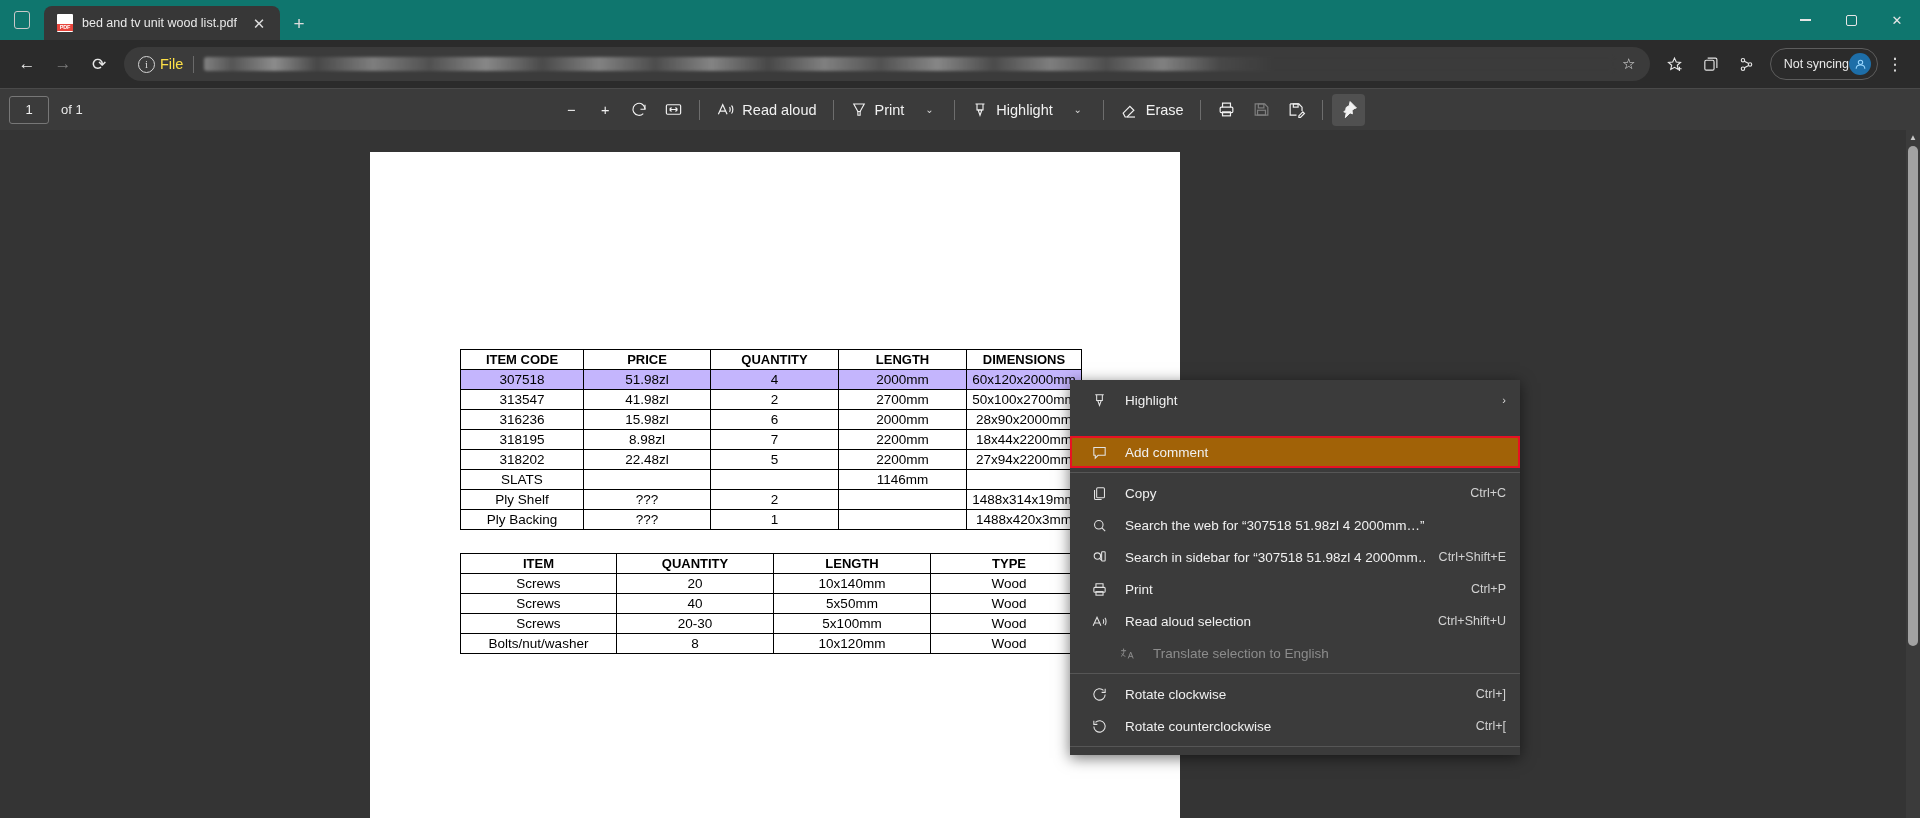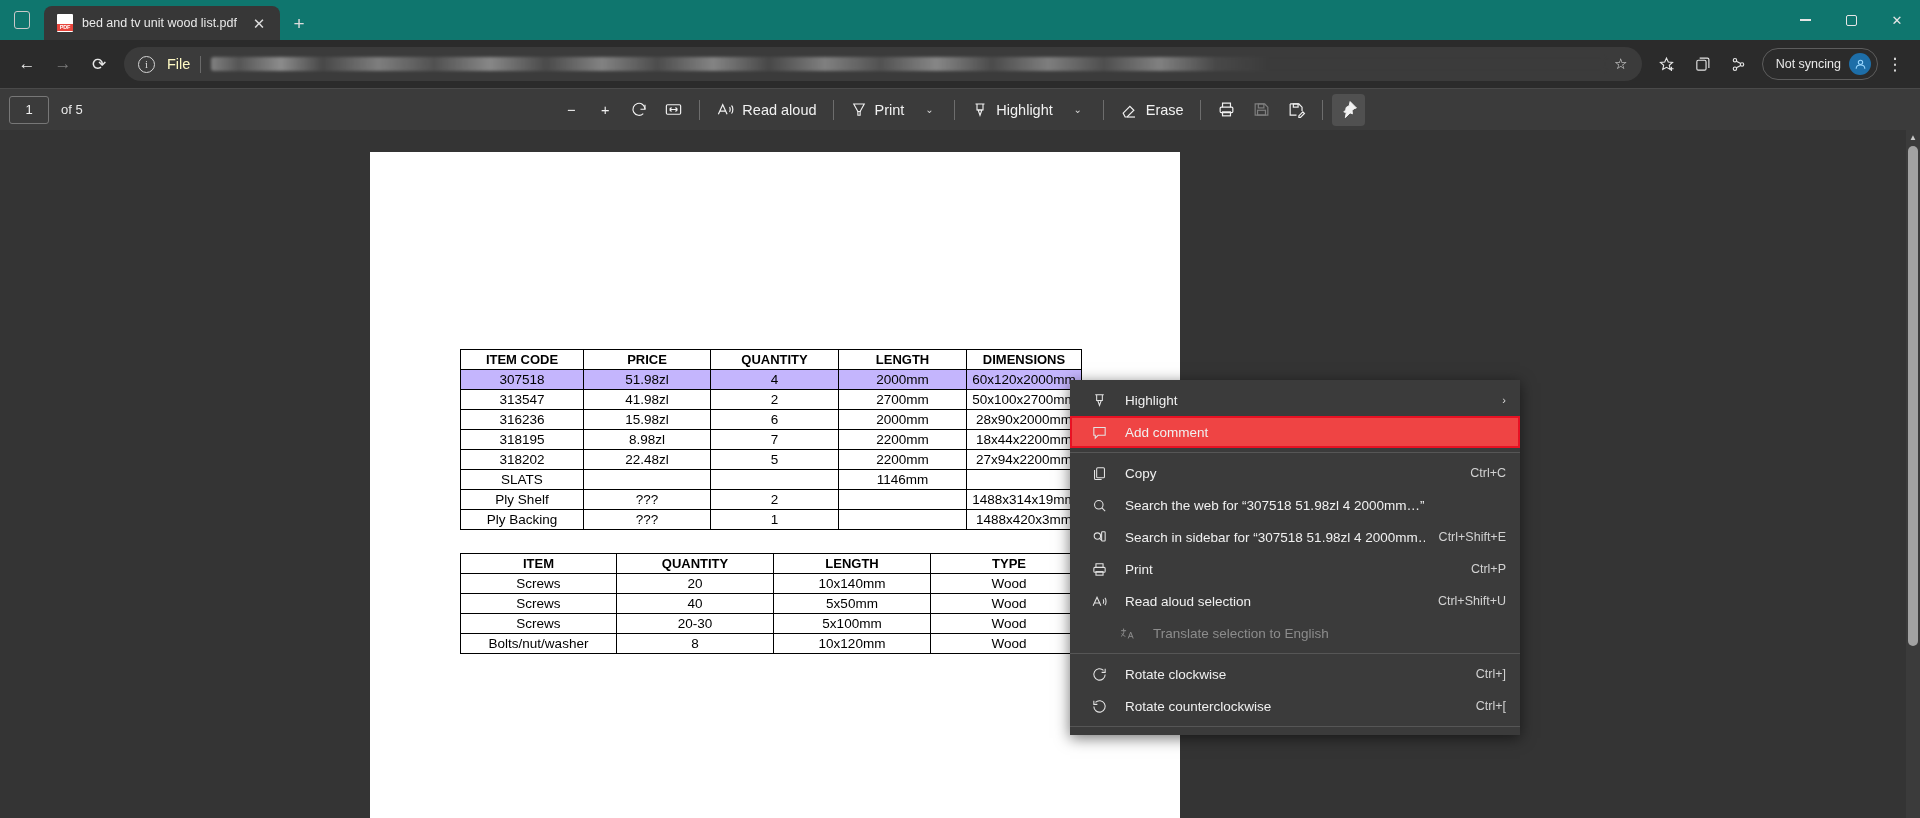--- a/index.html
+++ b/index.html
@@ -76,40 +76,40 @@
     flex: 1; height: 34px; background: #3b3b3b; border-radius: 17px;
     display: flex; align-items: center; padding: 0 6px 0 14px;
     margin: 0 6px; position: relative;
   }
   .info-ic {
     width: 17px; height: 17px; border: 1.4px solid #d5d5d5;
     border-radius: 50%; display: flex; align-items: center;
     justify-content: center; font-size: 11px; color: #d5d5d5;
     font-family: "Liberation Serif", serif; flex: none;
   }
-  .file-word { color: #fef9c3; font-size: 14.5px; margin-left: 12px; }
+  .file-word { color: #fde047; font-size: 14.5px; margin-left: 5px; }
   .omni-sep { width: 1px; height: 17px; background: #6a6a6a; margin: 0 10px; }
   .url-blur {
     flex: 1; height: 14px;
     background: linear-gradient(90deg,
       #8d8d8d 0%, #5a5a5a 2%, #9a9a9a 5%, #4a4a4a 8%, #8a8a8a 12%,
       #555 16%, #959595 20%, #4d4d4d 24%, #8f8f8f 28%, #505050 32%,
       #919191 36%, #4a4a4a 40%, #8c8c8c 44%, #565656 48%, #949494 52%,
       #4e4e4e 56%, #8a8a8a 60%, #525252 64%, #8d8d8d 68%, #4b4b4b 72%,
       #3b3b3b 76%, #3b3b3b 100%);
     filter: blur(1.6px); opacity: 0.85; border-radius: 3px;
   }
   .omni-ic {
     width: 30px; height: 30px; border-radius: 15px; flex: none;
     display: flex; align-items: center; justify-content: center;
     color: #e0e0e0; font-size: 15px;
   }
   .sync-pill {
     height: 32px; border: 1px solid #5d5d5d; border-radius: 16px;
-    display: flex; align-items: center; gap: 8px;
+    display: flex; align-items: center; 
     padding: 0 6px 0 13px; margin-left: 4px; flex: none;
   }
   .sync-txt { font-size: 12.5px; color: #e9e9e9; white-space: nowrap; }
   .sync-av {
     width: 22px; height: 22px; border-radius: 11px;
     background: #1d6ea8; display: flex; align-items: center;
     justify-content: center; color: #8fd3ff; font-size: 11px;
   }
   .dots { width: 30px; text-align: center; color: #e6e6e6; font-size: 17px; flex: none; }
 
@@ -190,22 +190,23 @@
     width: 18px; margin-right: 17px; flex: none;
     display: flex; align-items: center; justify-content: center;
     color: #e4e4e4; font-size: 14px;
   }
   .ci .clabel { flex: 1; white-space: nowrap; overflow: hidden; }
   .ci .ckey { color: #d2d2d2; font-size: 12.5px; margin-left: 14px; }
   .ci .carrow { color: #dcdcdc; font-size: 11px; }
   .ci.disabled { color: #8c8c8c; padding-left: 48px; }
   .ci.disabled .cicon { color: #8c8c8c; }
   .ci.focused {
-    background: #ef4444; outline: 2px solid #e81123;
+    background: #a16207; outline: 2px solid #e81123;
     outline-offset: -2px;
+    margin-top: 20px;
   }
   .csep { height: 1px; background: #565656; margin: 4px 0; }
 
   
   .vscroll {
     position: absolute; right: 0; top: 0; width: 14px; height: 688px;
     background: #3b3b3b;
   }
   .vscroll .up, .vscroll .down {
     height: 14px; color: #c9c9c9; font-size: 8px;
@@ -279,21 +280,21 @@
           <circle cx="12" cy="8" r="4"></circle>
           <path d="M4 20c0-4.4 3.6-7 8-7s8 2.6 8 7"></path>
         </svg>
     </span>
   </div>
   <div class="dots">⋮</div>
 </div>
 
 <div class="pdfbar">
   <div class="pagebox">1</div>
-  <div class="pageof">of 5</div>
+  <div class="pageof">of 1</div>
 
   <div class="tb-center">
     <div class="tbi">−</div>
     <div class="tbi">+</div>
     <div class="tbi">
       <svg width="18" height="18" viewBox="0 0 24 24" fill="none" stroke="#f1f1f1" stroke-width="1.5">
           <path d="M20 11a8 8 0 1 0-2.3 5.7"></path>
           <path d="M20 5v6h-6"></path>
         </svg>
     </div>

